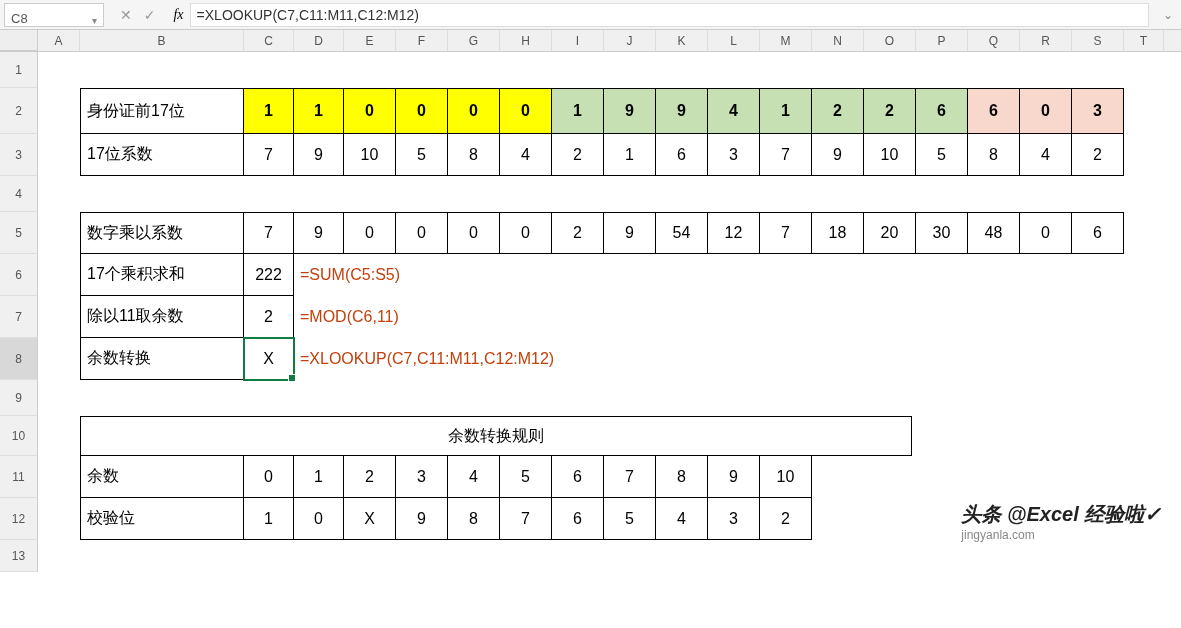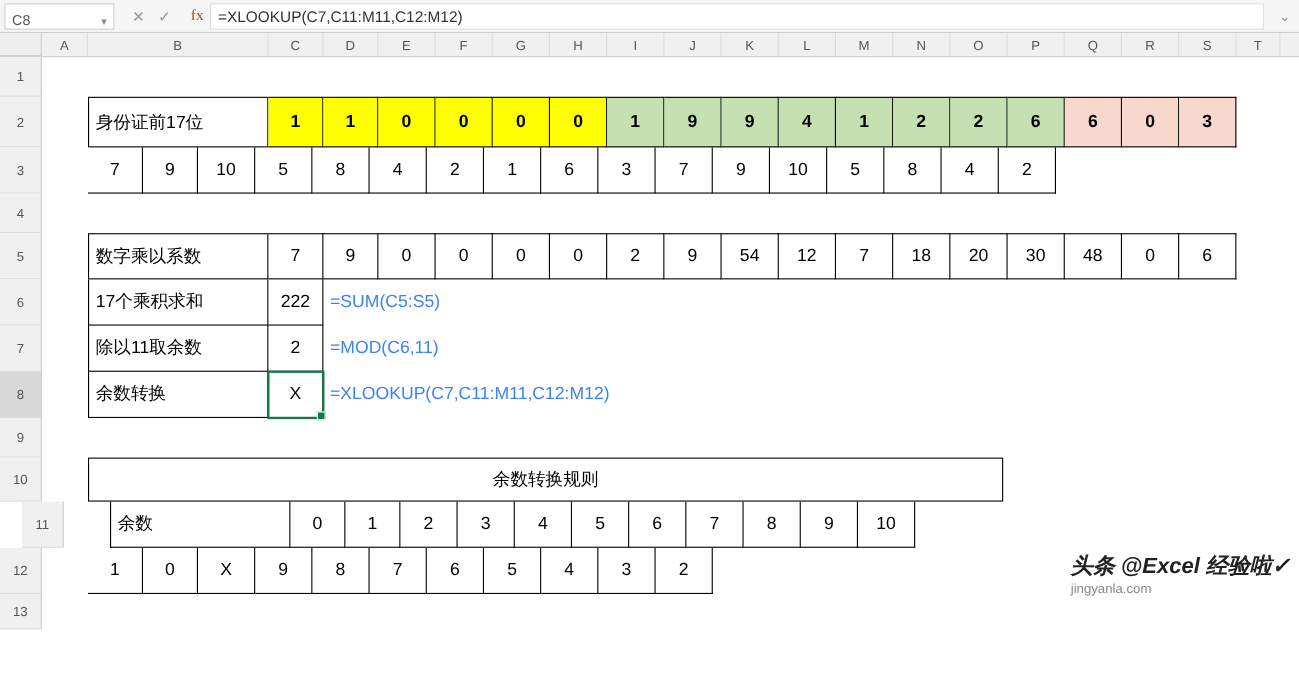--- a/index.html
+++ b/index.html
@@ -40,22 +40,23 @@
     }
     .fx-icons {
       display: flex;
       gap: 12px;
       padding: 0 12px;
       color: #999;
       align-items: center;
     }
     .fx-icons span { font-size: 14px; }
     .fx-label {
+      font-style: italic;
       font-family: "Times New Roman", serif;
-      color: #c2410c;
+      color: #000000;
       padding: 0 6px;
     }
     .formula-input {
       flex: 1;
       height: 24px;
       background: #fff;
       border: 1px solid #ddd;
       padding: 0 6px;
       display: flex;
       align-items: center;
@@ -136,30 +137,30 @@
     }
     
     .cA { width: 42px; } .cB { width: 164px; } .cC { width: 50px; } .cD { width: 50px; }
     .cE { width: 52px; } .cF { width: 52px; } .cG { width: 52px; } .cH { width: 52px; }
     .cI { width: 52px; } .cJ { width: 52px; } .cK { width: 52px; } .cL { width: 52px; }
     .cM { width: 52px; } .cN { width: 52px; } .cO { width: 52px; } .cP { width: 52px; }
     .cQ { width: 52px; } .cR { width: 52px; } .cS { width: 52px; } .cT { width: 40px; }
     
     .r1 { height: 36px; } .r2 { height: 46px; } .r3 { height: 42px; } .r4 { height: 36px; }
     .r5 { height: 42px; } .r6 { height: 42px; } .r7 { height: 42px; } .r8 { height: 42px; }
-    .r9 { height: 36px; } .r10 { height: 40px; } .r11 { height: 42px; padding-left: 20px; } .r12 { height: 42px; }
+    .r9 { height: 36px; } .r10 { height: 40px; } .r11 { height: 42px; } .r12 { height: 42px; }
     .r13 { height: 32px; text-align: right; }
     .bdT { border-top: 1px solid #000; } .bdB { border-bottom: 1px solid #000; }
     .bdL { border-left: 1px solid #000; } .bdR { border-right: 1px solid #000; }
     .ctr { justify-content: center; }
     .bold { font-weight: bold; }
     .yellow { background: #ffff00; }
     .green { background: #c6e0b4; }
     .peach { background: #f8d7cd; }
-    .red { color: #3b82f6; }
+    .red { color: #c2410c; }
     
     .selcell {
       outline: 2px solid #107c41;
       outline-offset: -1px;
       z-index: 5;
     }
     .selcell::after {
       content: '';
       position: absolute;
       right: -3px;
@@ -168,21 +169,21 @@
       height: 6px;
       background: #107c41;
       border: 1px solid #fff;
     }
     .overflow {
       overflow: visible;
       white-space: nowrap;
     }
     .watermark {
       position: absolute;
-      right: 8px;
+      right: 20px;
       bottom: 30px;
       color: #222;
       font-weight: bold;
       font-style: italic;
       font-size: 20px;
       text-shadow: 1px 1px 2px #fff, -1px -1px 2px #fff;
       z-index: 20;
       pointer-events: none;
     }
     .watermark .sub {
@@ -268,20 +269,21 @@
         <div class="cell cQ bdT bdB bdR ctr bold peach">6</div>
         <div class="cell cR bdT bdB bdR ctr bold peach">0</div>
         <div class="cell cS bdT bdB bdR ctr bold peach">3</div>
       </div>
     </div>
 
     <div class="rw r3">
       <div class="row-h">3</div>
       <div class="cells">
         <div class="cell cA"></div>
+        <div class="cell cB bdL bdB bdR">17位系数</div>
         <div class="cell cC bdB bdR ctr">7</div>
         <div class="cell cD bdB bdR ctr">9</div>
         <div class="cell cE bdB bdR ctr">10</div>
         <div class="cell cF bdB bdR ctr">5</div>
         <div class="cell cG bdB bdR ctr">8</div>
         <div class="cell cH bdB bdR ctr">4</div>
         <div class="cell cI bdB bdR ctr">2</div>
         <div class="cell cJ bdB bdR ctr">1</div>
         <div class="cell cK bdB bdR ctr">6</div>
         <div class="cell cL bdB bdR ctr">3</div>
@@ -384,20 +386,21 @@
         <div class="cell cK bdB bdR ctr">8</div>
         <div class="cell cL bdB bdR ctr">9</div>
         <div class="cell cM bdB bdR ctr">10</div>
       </div>
     </div>
 
     <div class="rw r12">
       <div class="row-h">12</div>
       <div class="cells">
         <div class="cell cA"></div>
+        <div class="cell cB bdL bdB bdR">校验位</div>
         <div class="cell cC bdB bdR ctr">1</div>
         <div class="cell cD bdB bdR ctr">0</div>
         <div class="cell cE bdB bdR ctr">X</div>
         <div class="cell cF bdB bdR ctr">9</div>
         <div class="cell cG bdB bdR ctr">8</div>
         <div class="cell cH bdB bdR ctr">7</div>
         <div class="cell cI bdB bdR ctr">6</div>
         <div class="cell cJ bdB bdR ctr">5</div>
         <div class="cell cK bdB bdR ctr">4</div>
         <div class="cell cL bdB bdR ctr">3</div>

